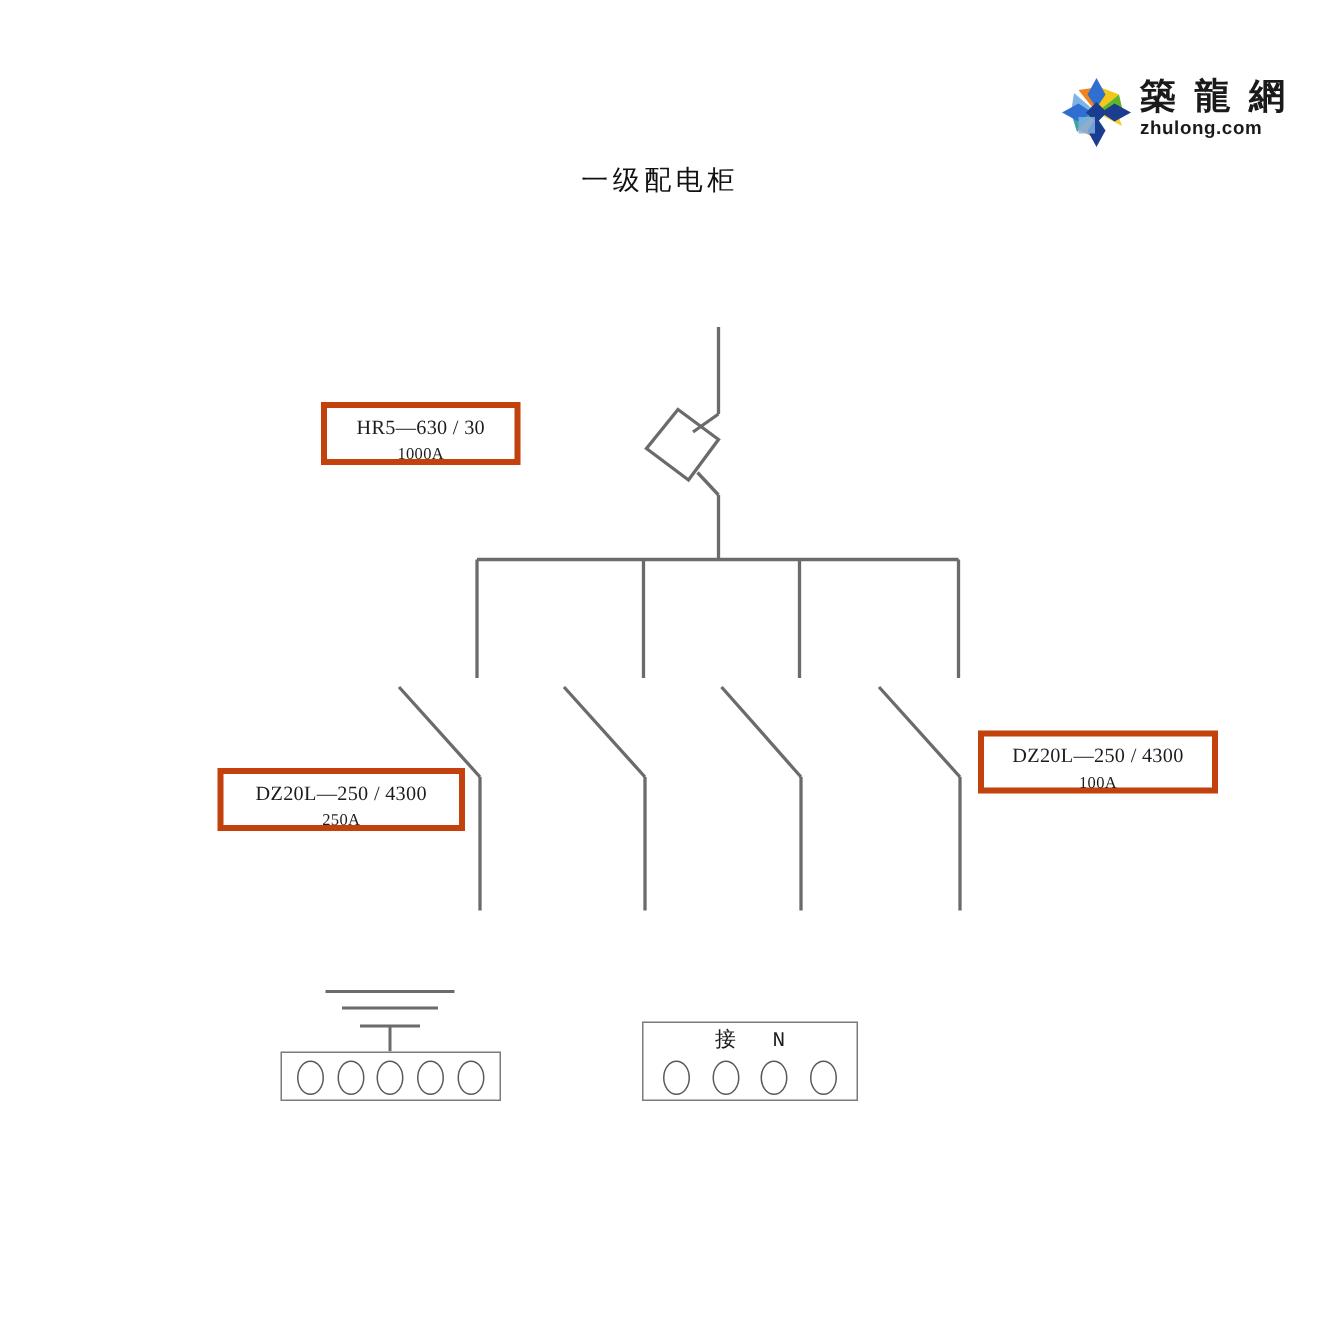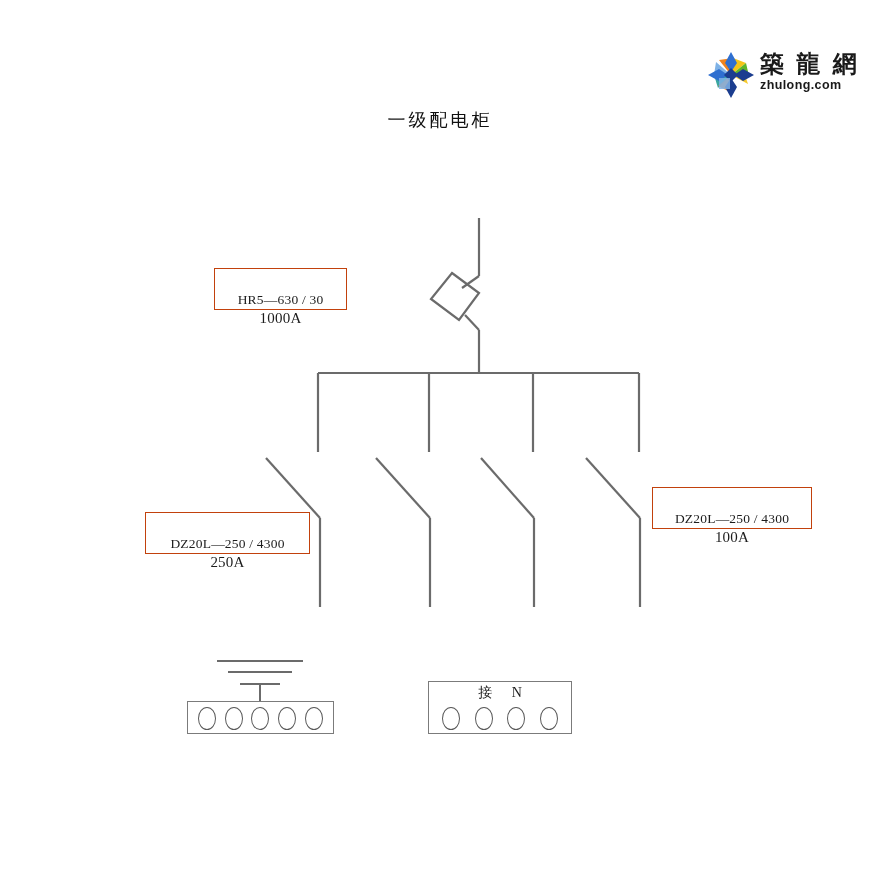--- a/index.html
+++ b/index.html
@@ -76,35 +76,35 @@
     left: 0;
     top: 0;
     width: 880px;
     height: 880px;
   }
 
   
   .label-box {
     position: absolute;
     box-sizing: border-box;
-    border: 1px solid #c2410c;
+    border: 4px solid #c2410c;
     background: #ffffff;
     text-align: center;
     font-family: "Liberation Serif", serif;
     color: #1c1c1c;
-    padding-top: 22px;
+    padding-top: 4px;
   }
   .label-line1 {
     font-size: 13.5px;
     line-height: 18px;
     white-space: nowrap;
     letter-spacing: 0.2px;
   }
   .label-line2 {
-    font-size: 15px;
+    font-size: 11px;
     line-height: 18px;
     white-space: nowrap;
     letter-spacing: 0.2px;
   }
   #label-main   { left: 214px; top: 268px; width: 133px; height: 42px; }
   #label-left   { left: 145px; top: 512px; width: 165px; height: 42px; }
   #label-right  { left: 652px; top: 487px; width: 160px; height: 42px; }
 
   
   .terminal-block {
@@ -134,21 +134,21 @@
     border-radius: 50%;
     background: #ffffff;
   }
 
   #neutral-caption {
     position: absolute;
     left: 0;
     top: 2px;
     width: 100%;
     text-align: center;
-    font-family: Liberation Serif, serif;
+    font-family: Liberation Mono, monospace;
     font-size: 14px;
     color: #1c1c1c;
     letter-spacing: 8px;
     text-indent: 8px;
     white-space: nowrap;
   }
 </style>
 </head>
 <body>
 

